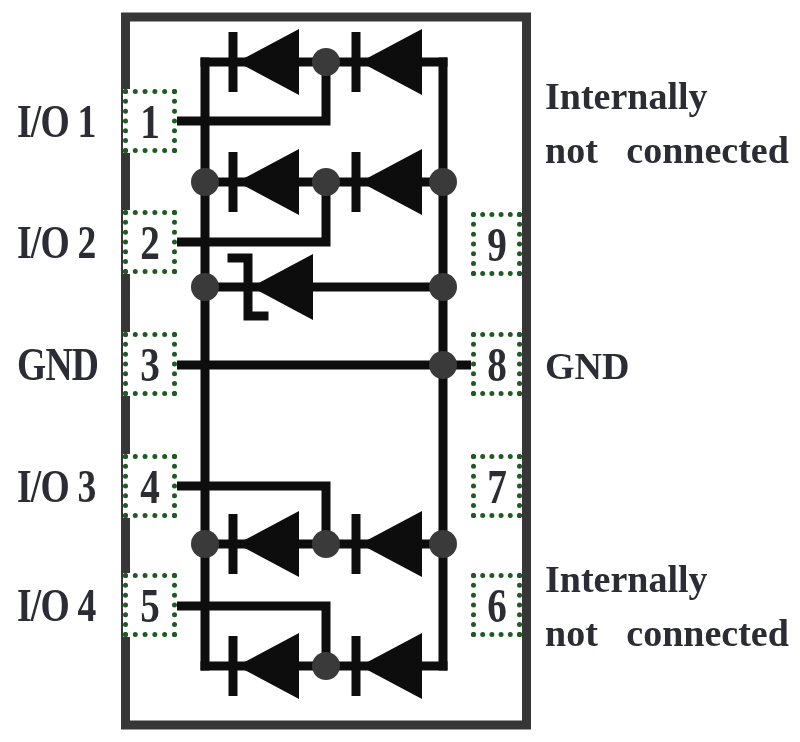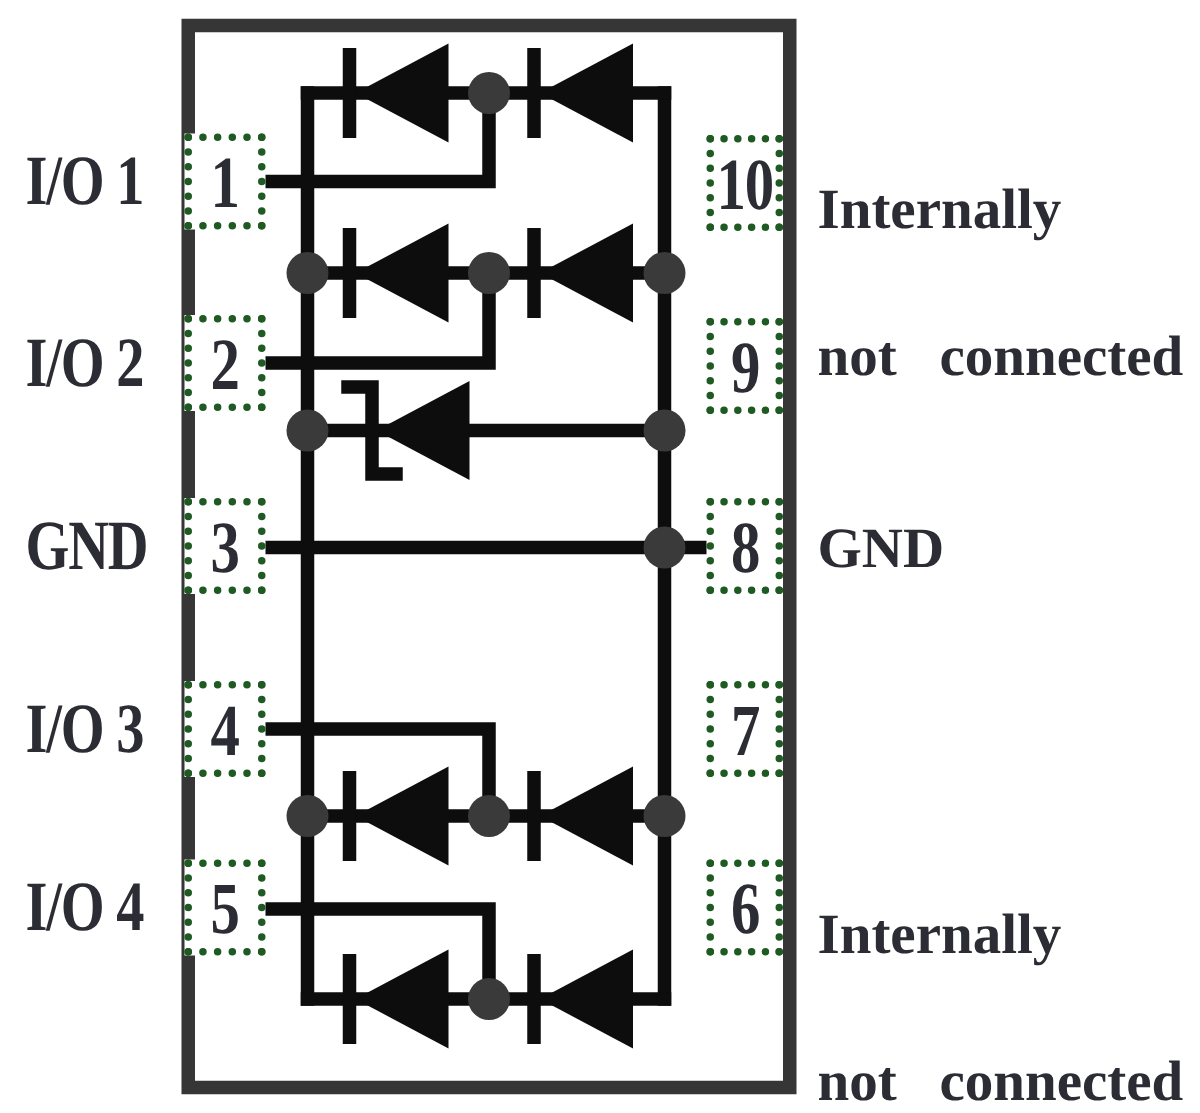--- a/index.html
+++ b/index.html
@@ -26,21 +26,21 @@
     color:var(--text,#2b2c34);
     transform:scaleX(.8);letter-spacing:-1px;white-space:nowrap;
   }
   .side-label{
     position:absolute;z-index:2;height:50px;display:flex;align-items:center;
     font-weight:bold;color:var(--text,#2b2c34);white-space:nowrap;
   }
   .left-label{left:17px;font-size:47px;letter-spacing:-1px;transform:scaleX(.8);transform-origin:left center;}
   .right-gnd{left:545px;font-size:38px;}
   .nc-block{position:absolute;left:545px;z-index:2;font-weight:bold;font-size:38px;color:var(--text,#2b2c34);}
-  .nc-line{line-height:54px;white-space:pre;margin-top:44px;}
+  .nc-line{line-height:54px;white-space:pre;}
 </style>
 </head>
 <body>
 
 <div class="canvas">
 
   <svg class="schematic" width="800" height="742" viewBox="0 0 800 742">
 
     <rect class="pkg" x="125.5" y="17" width="401" height="708"></rect>
 
@@ -130,23 +130,20 @@
   <div class="pinbox" style="left:123px;top:332px;width:54px;height:64px">
     <span class="pin-num">3</span>
   </div>
   <div class="pinbox" style="left:123px;top:454px;width:54px;height:64px">
     <span class="pin-num">4</span>
   </div>
   <div class="pinbox" style="left:123px;top:573px;width:54px;height:64px">
     <span class="pin-num">5</span>
   </div>
 
-  <div class="pinbox" style="left:471px;top:90px;width:51px;height:64px">
-    <span class="pin-num">10</span>
-  </div>
   <div class="pinbox" style="left:471px;top:212px;width:51px;height:64px">
     <span class="pin-num">9</span>
   </div>
   <div class="pinbox" style="left:471px;top:332px;width:51px;height:64px">
     <span class="pin-num">8</span>
   </div>
   <div class="pinbox" style="left:471px;top:454px;width:51px;height:64px">
     <span class="pin-num">7</span>
   </div>
   <div class="pinbox" style="left:471px;top:573px;width:51px;height:64px">

